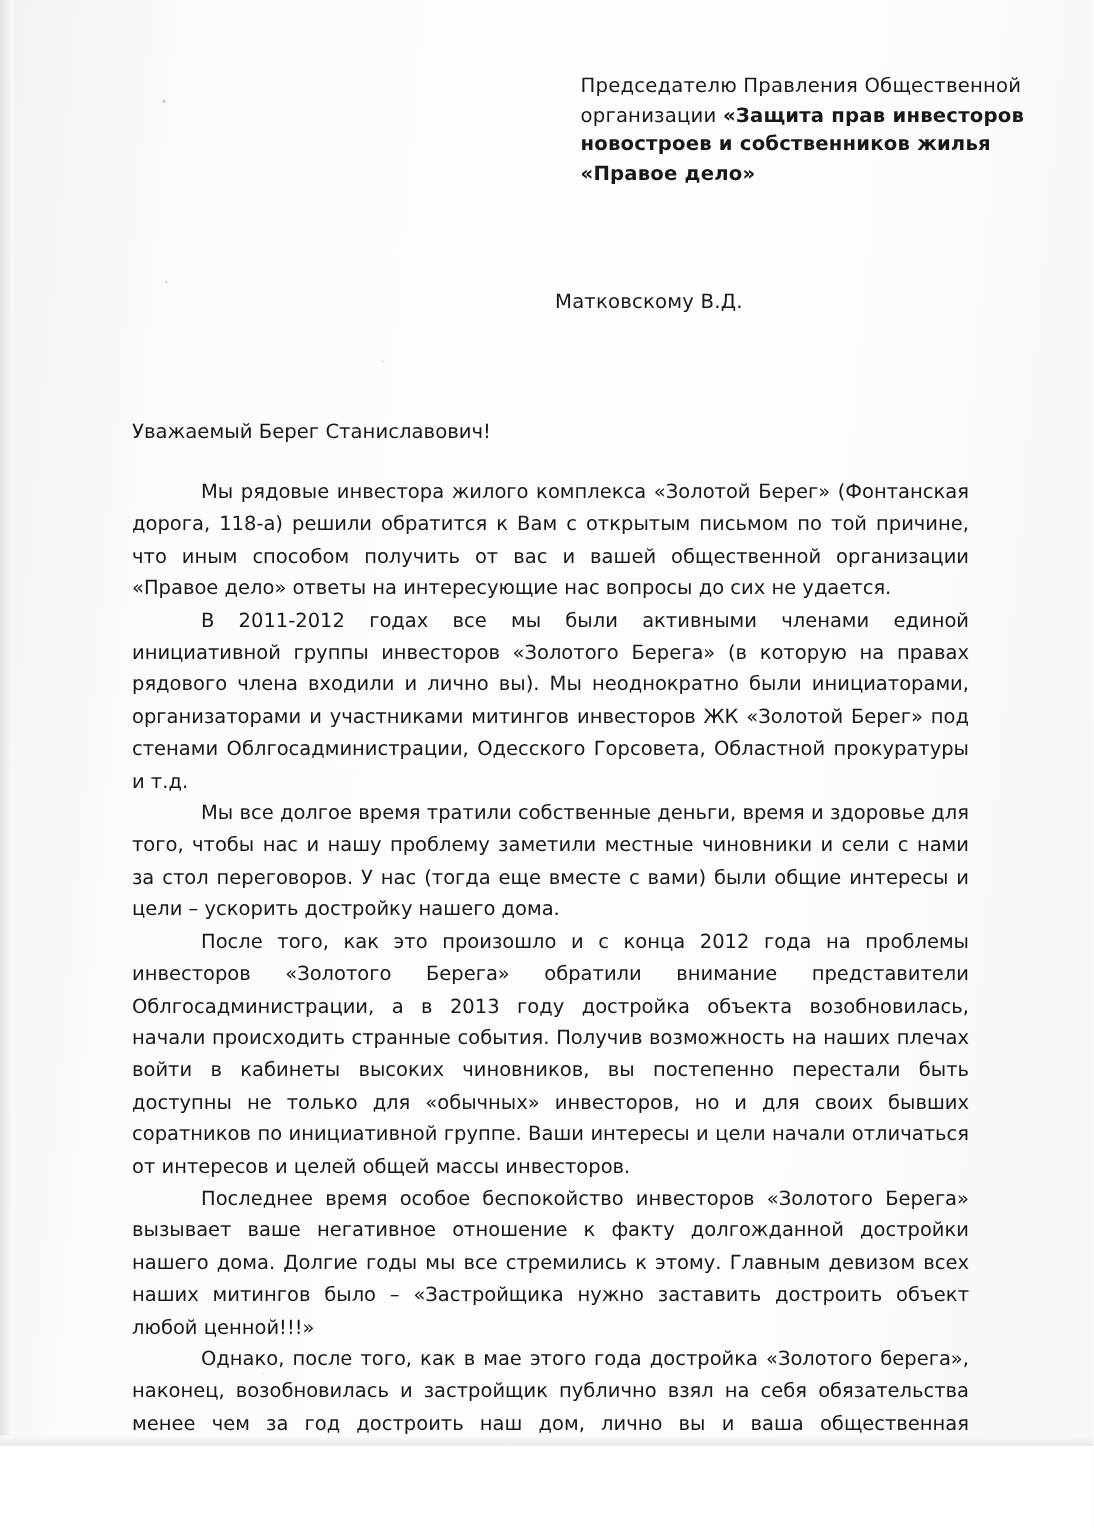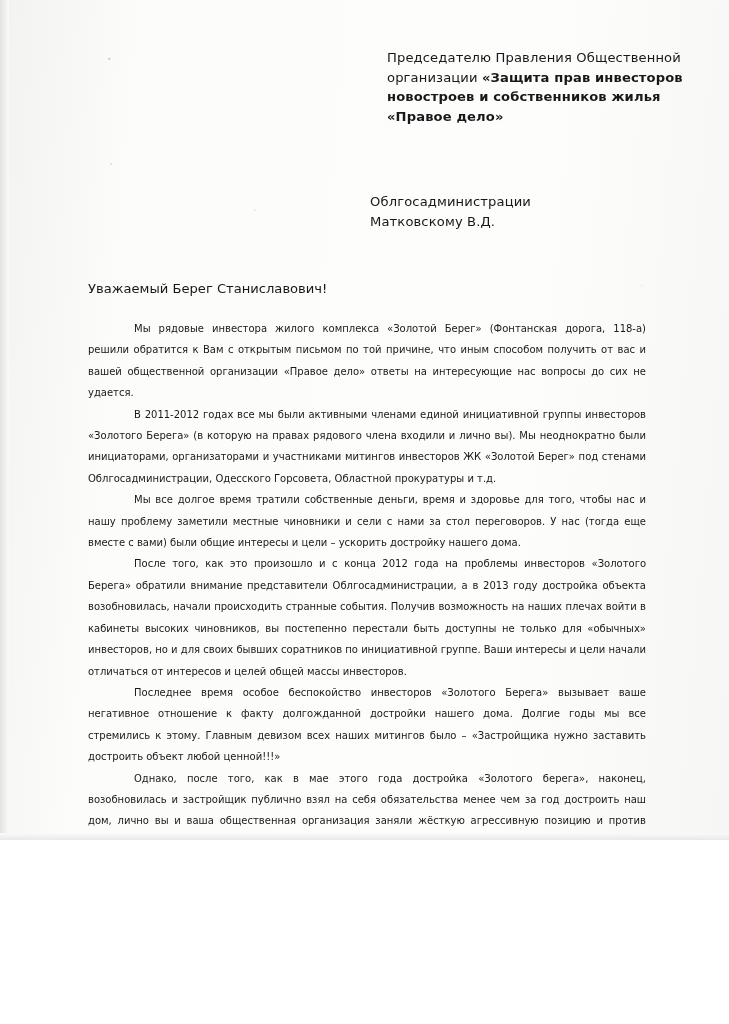--- a/index.html
+++ b/index.html
@@ -7,21 +7,21 @@
     margin: 0;
     padding: 0;
     background: #ffffff;
   }
   body {
     font-family: "DejaVu Sans", sans-serif;
   }
   .page {
     position: relative;
     width: 729px;
-    height: 840px;
+    height: 964px;
     overflow: hidden;
     background: #fbfbfa;
     background-image:
       linear-gradient(95deg, #f2f2f0 0%, #fcfcfb 18%, #fdfdfc 70%, #f6f6f4 100%);
     color: #18181a;
   }
   
   .scan-noise {
     position: absolute;
     inset: 0;
@@ -93,21 +93,21 @@
     font-size: 13.1px;
     line-height: 19px;
   }
 
   
   .body-text {
     position: absolute;
     left: 88px;
     top: 318px;
     width: 558px;
-    font-size: 10px;
+    font-size: 13px;
     line-height: 21.4px;
     text-align: justify;
     text-justify: inter-word;
     hyphens: none;
   }
   .body-text p {
     margin: 0;
     text-indent: 46px;
   }
 </style>
@@ -122,21 +122,20 @@
   <div class="content">
 
     <div class="addr-block" id="addressee-block">
       <div class="addr-line">Председателю Правления Общественной</div>
       <div class="addr-line"><span>организации </span><span class="bold">«Защита прав инвесторов</span></div>
       <div class="addr-line bold">новостроев и собственников жилья</div>
       <div class="addr-line bold">«Правое дело»</div>
     </div>
 
     <div class="addr-block" id="copy-block">
-      <div class="addr-line indent">Облгосадминистрации</div>
       <div class="addr-line indent">Матковскому В.Д.</div>
     </div>
 
     <div id="salutation">Уважаемый Берег Станиславович!</div>
 
     <div class="body-text">
       <p>Мы рядовые инвестора жилого комплекса «Золотой Берег» (Фонтанская дорога, 118-а) решили обратится к Вам с открытым письмом по той причине, что иным способом получить от вас и вашей общественной организации «Правое дело» ответы на интересующие нас вопросы до сих не удается.</p>
       <p>В 2011-2012 годах все мы были активными членами единой инициативной группы инвесторов «Золотого Берега» (в которую на правах рядового члена входили и лично вы). Мы неоднократно были инициаторами, организаторами и участниками митингов инвесторов ЖК «Золотой Берег» под стенами Облгосадминистрации, Одесского Горсовета, Областной прокуратуры и т.д.</p>
       <p>Мы все долгое время тратили собственные деньги, время и здоровье для того, чтобы нас и нашу проблему заметили местные чиновники и сели с нами за стол переговоров. У нас (тогда еще вместе с вами) были общие интересы и цели – ускорить достройку нашего дома.</p>
       <p>После того, как это произошло и с конца 2012 года на проблемы инвесторов «Золотого Берега» обратили внимание представители Облгосадминистрации, а в 2013 году достройка объекта возобновилась, начали происходить странные события. Получив возможность на наших плечах войти в кабинеты высоких чиновников, вы постепенно перестали быть доступны не только для «обычных» инвесторов, но и для своих бывших соратников по инициативной группе. Ваши интересы и цели начали отличаться от интересов и целей общей массы инвесторов.</p>

